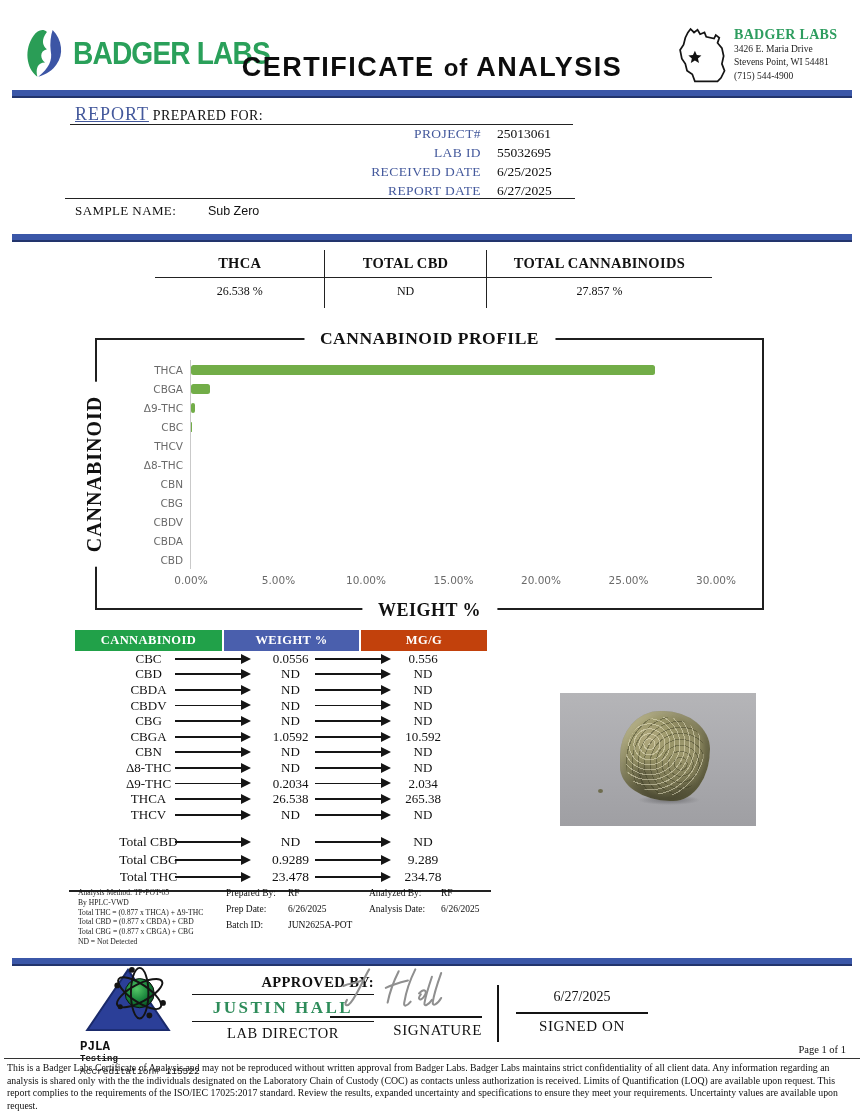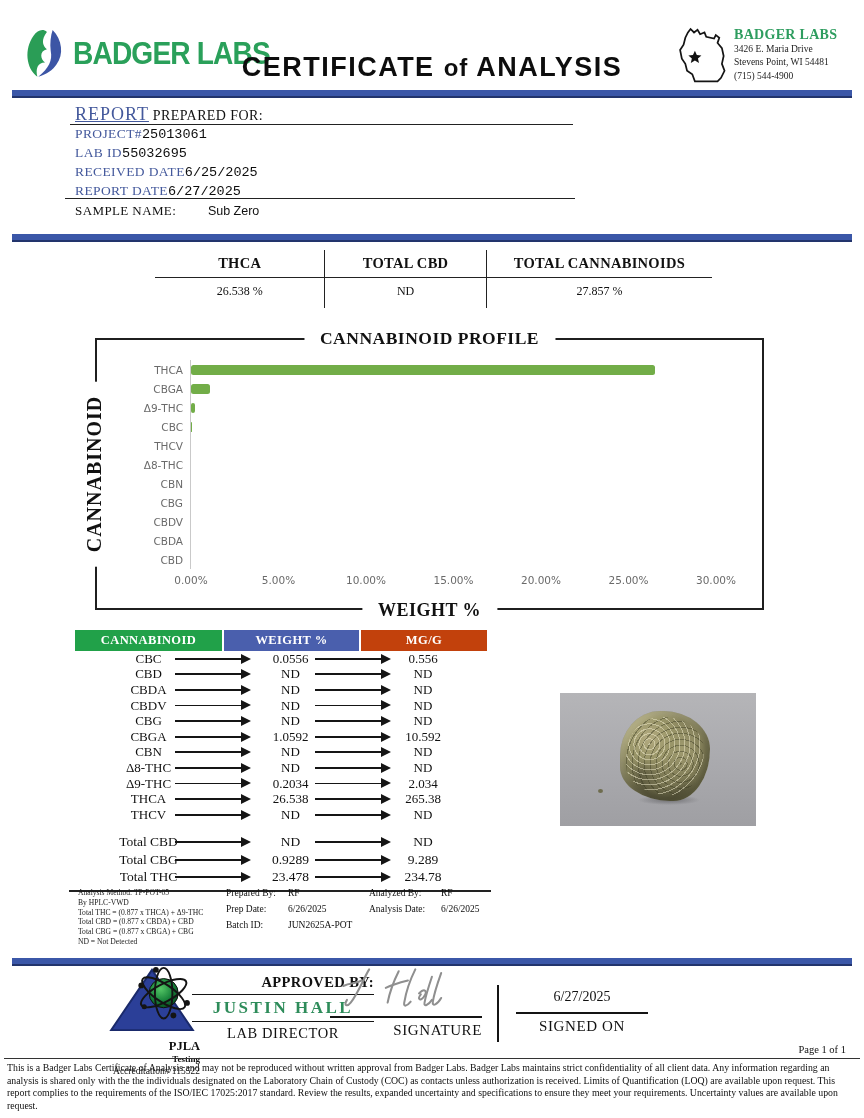--- a/index.html
+++ b/index.html
@@ -19,23 +19,23 @@
   .hdr-right-line{font-size:9.5px;color:#1c1c1c;line-height:1.4;}
 
   .hr-blue{position:absolute;left:12px;right:12px;height:6px;background:#3b57a8;border-bottom:2px solid #22346c;}
   #divider1{top:90px;} #divider2{top:234px;} #divider3{top:958px;}
 
   
   .rep-head{position:absolute;left:75px;top:104px;font-size:14px;letter-spacing:.4px;}
   .rep-head .rep{color:#44599c;font-size:18px;letter-spacing:1px;text-decoration:underline;}
   .rep-underline{position:absolute;left:70px;top:124px;width:503px;border-top:1.6px solid #222;}
   .meta-block{position:absolute;left:75px;top:126px;width:498px;}
-  .meta-row{display:flex;align-items:baseline;height:19px;}
+  .meta-row{display:flex;justify-content:flex-end;align-items:baseline;height:19px;}
   .meta-label{color:#44599c;font-size:13.5px;letter-spacing:.4px;text-align:right;}
-  .meta-value{width:76px;margin-left:0;font-size:13.5px;color:#0d0d0d;font-family:Liberation Mono, monospace;}
+  .meta-value{width:76px;margin-left:16px;font-size:13.5px;color:#0d0d0d;}
   .sample-line{position:absolute;left:65px;top:198px;width:510px;border-top:1.6px solid #222;}
   .sample-row{position:absolute;left:75px;top:203px;font-size:13px;letter-spacing:.4px;}
   .sample-name{font-family:"Liberation Sans",sans-serif;font-size:12.5px;margin-left:28px;letter-spacing:0;}
 
   
   .summary{position:absolute;left:155px;top:250px;width:557px;height:58px;display:flex;}
   .sum-col{text-align:center;padding-top:5px;}
   .sum-col.c1{width:170px;border-right:1.6px solid #222;}
   .sum-col.c2{width:161px;border-right:1.6px solid #222;}
   .sum-col.c3{width:226px;}
@@ -101,21 +101,21 @@
         filter:blur(.4px);}
   .bud::before{content:'';position:absolute;inset:6px;border-radius:inherit;
         background:
           repeating-radial-gradient(circle at 30% 35%, rgba(240,235,205,.5) 0 1px, rgba(0,0,0,0) 1px 5px),
           repeating-radial-gradient(circle at 70% 60%, rgba(60,60,35,.45) 0 1px, rgba(0,0,0,0) 1px 6px);}
   .bud-shadow{position:absolute;left:66px;top:100px;width:86px;height:14px;border-radius:50%;
         background:radial-gradient(50% 50% at 50% 50%, rgba(70,70,72,.55), rgba(0,0,0,0) 72%);}
   .crumb{position:absolute;left:38px;top:96px;width:5px;height:4px;border-radius:50%;background:#6e6c4e;}
 
   
-  .pjla{position:absolute;left:80px;top:964px;width:120px;text-align:right;}
+  .pjla{position:absolute;left:80px;top:964px;width:120px;text-align:left;font-family:Liberation Mono, monospace;}
   .pjla-name{font-weight:bold;font-size:12.5px;margin-top:1px;}
   .pjla-sub{font-weight:bold;font-size:9px;}
   .pjla-acc{font-size:9.5px;margin-top:2px;white-space:nowrap;}
   .approved{position:absolute;left:192px;top:974px;width:182px;text-align:center;}
   .approved-label{font-weight:bold;font-size:14.5px;letter-spacing:.4px;text-align:right;}
   .blk-line{border-top:1.8px solid #141414;margin:3px 0;}
   .approver{color:#2e8c5a;font-weight:bold;font-size:17px;letter-spacing:2.5px;}
   .approver-title{font-size:14.5px;letter-spacing:.6px;margin-top:1px;}
   .sigblock{position:absolute;left:330px;top:962px;width:152px;text-align:right;}
   .sig-line{border-top:2px solid #141414;margin-top:2px;}

